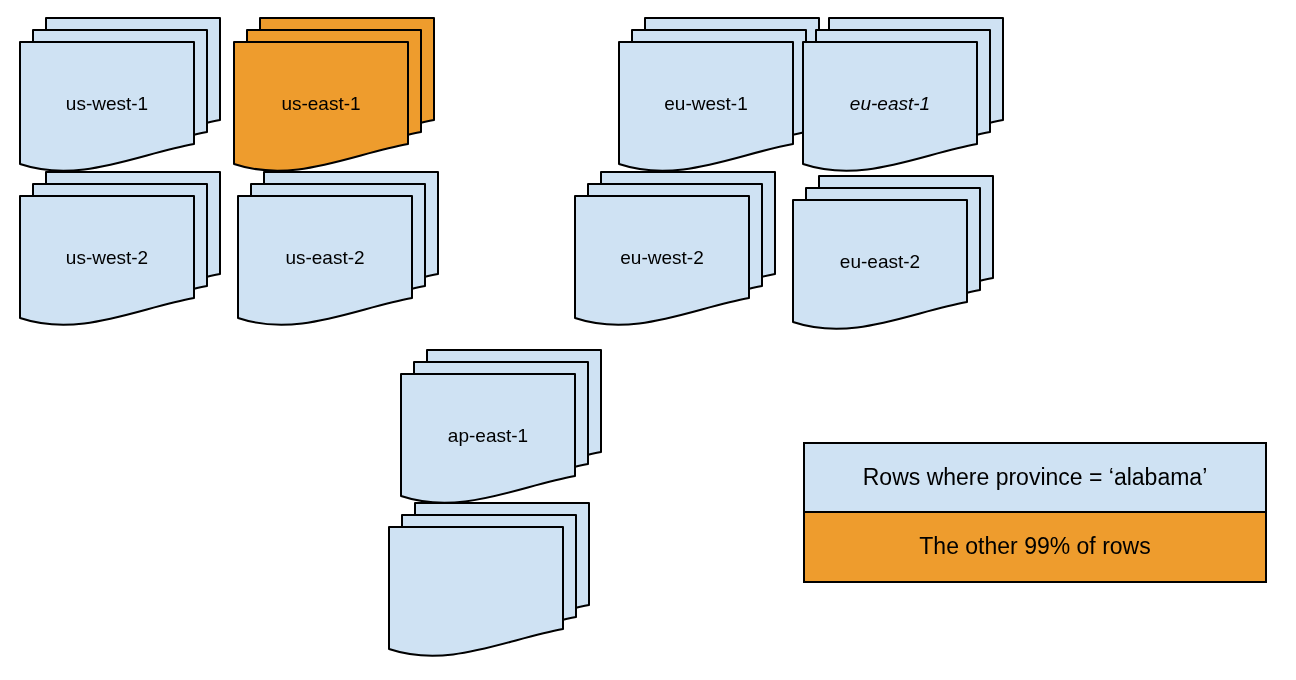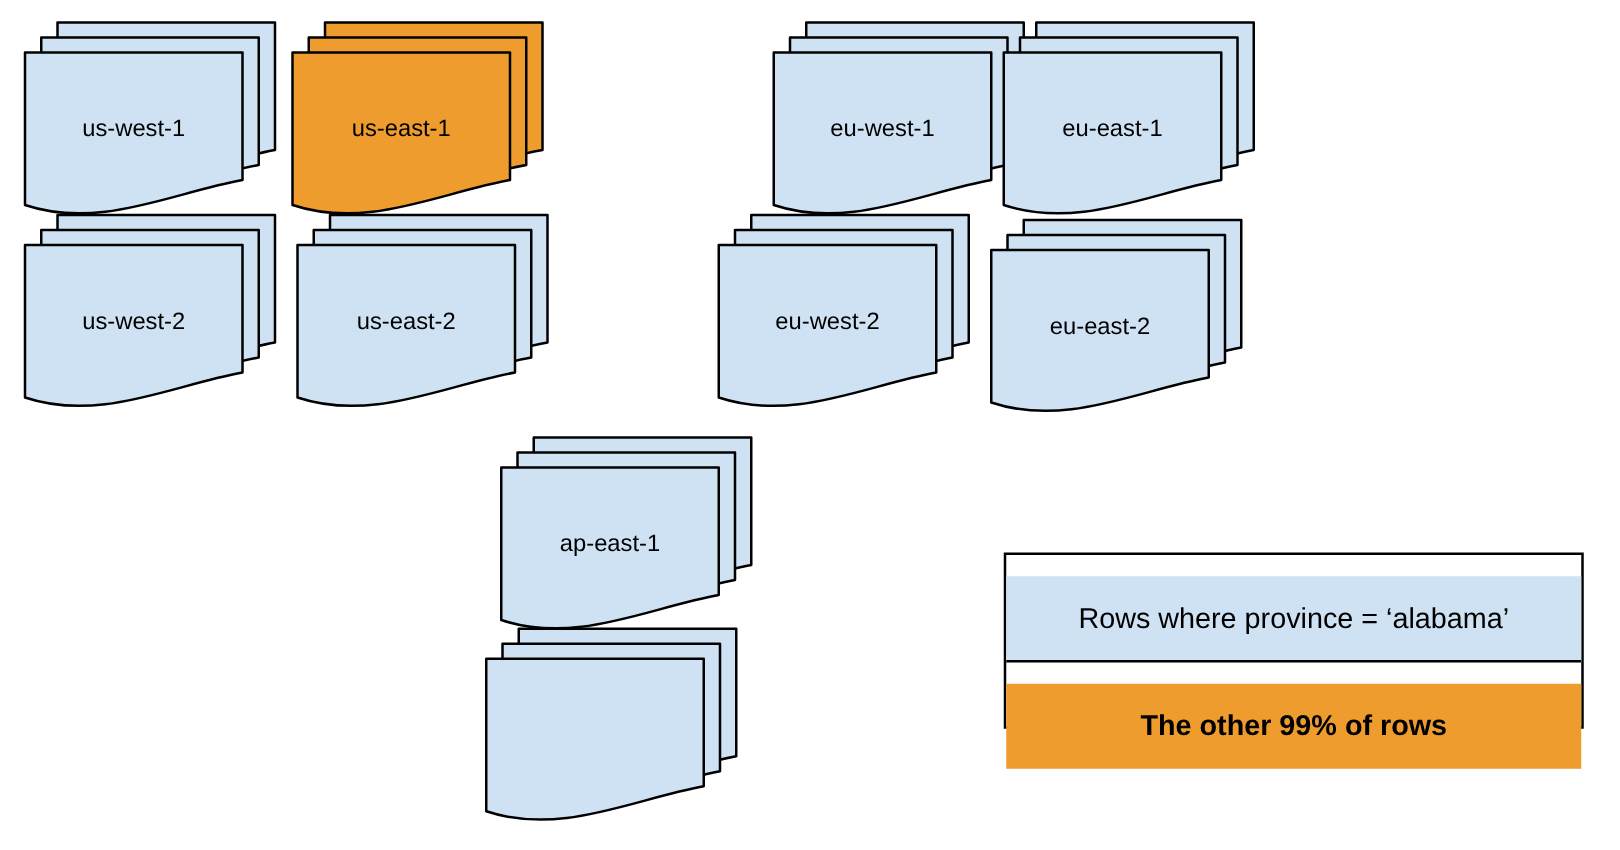--- a/index.html
+++ b/index.html
@@ -68,29 +68,27 @@
   .legend-row {
     width: 100%;
     height: 50%;
     display: flex;
     align-items: center;
     justify-content: center;
     font-size: 23px;
     color: #000000;
     box-sizing: border-box;
     white-space: nowrap;
-    margin-top: 17px;
   }
   .legend-row.blue {
     background: var(--doc-blue, #cfe2f3);
     border-bottom: 2px solid var(--stroke, #000000);
   }
   .legend-row.orange {
     background: var(--doc-orange, #ee9c2d);
-    font-weight: bold;
   }
 </style>
 </head>
 <body>
 
 <div class="canvas">
 
   <svg class="shape-defs" aria-hidden="true">
     <defs>
       <path id="docshape" d="M 0 0 L 174 0 L 174 102 C 118 112, 60 142, 0 122 Z"></path>
@@ -117,21 +115,21 @@
 
   <div class="stack" style="left:575px; top:18px;margin-left:44px;">
     <svg width="200" height="156" viewBox="0 0 200 156">
       <use href="#docshape" x="26" y="0" class="doc"></use>
       <use href="#docshape" x="13" y="12" class="doc"></use>
       <use href="#docshape" x="0" y="24" class="doc"></use>
     </svg>
     <div class="stack-label">eu-west-1</div>
   </div>
 
-  <div class="stack" style="left:803px; top:18px;">
+  <div class="stack" style="left:803px; top:18px;font-style:italic;">
     <svg width="200" height="156" viewBox="0 0 200 156">
       <use href="#docshape" x="26" y="0" class="doc"></use>
       <use href="#docshape" x="13" y="12" class="doc"></use>
       <use href="#docshape" x="0" y="24" class="doc"></use>
     </svg>
     <div class="stack-label">eu-east-1</div>
   </div>
 
   <div class="stack" style="left:20px; top:172px;padding-left:36px;">
     <svg width="200" height="156" viewBox="0 0 200 156">

